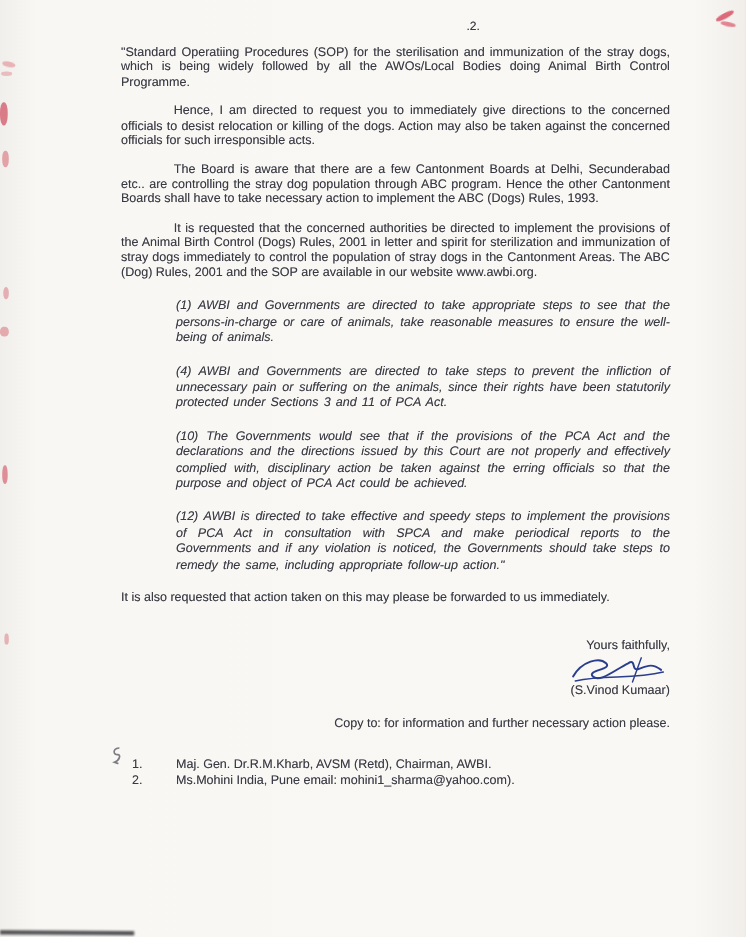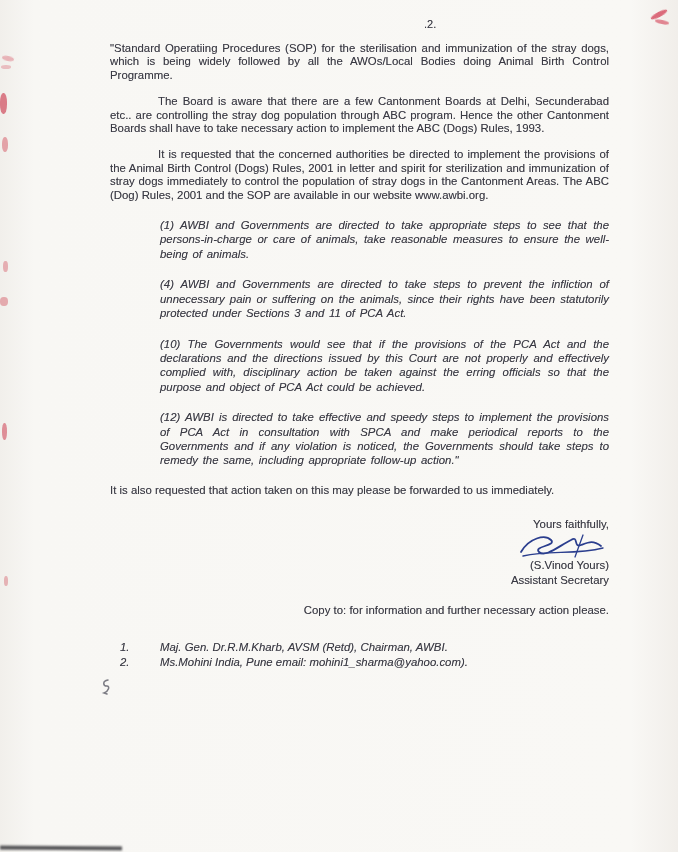--- a/index.html
+++ b/index.html
@@ -37,28 +37,28 @@
     font-style: italic;
     margin: 16px 0 16px 50px;
     line-height: 14.4px;
     word-spacing: 1.5px;
   }
   .link { }
   p.request { margin-top: 6px; text-align: left; }
   .closing {
     width: 175px;
     margin-left: auto;
-    margin-top: 20px;
+    margin-top: 30px;
     text-align: right;
     line-height: 15px;
   }
   .closing .signature { display: block; margin: -2px 2px -4px auto; }
   .copyto { margin: 16px 0 22px 4px !important; text-align: right; }
   .cc { margin-left: 10px; text-align: left; }
-  .cc-row { line-height: 15.5px; font-style: italic; }
+  .cc-row { line-height: 15.5px; }
   .cc-num { display: inline-block; width: 40px; }
   
   .mark { position: absolute; border-radius: 45%; filter: blur(0.7px); }
   .m-tr1 { left: 650px; top: 12px;  width: 18px; height: 5px; background: rgba(211,62,84,0.75); transform: rotate(-28deg); }
   .m-tr2 { left: 655px; top: 20px;  width: 14px; height: 4px; background: rgba(211,62,84,0.6);  transform: rotate(12deg); }
   .m1 { left: 2px;  top: 56px;  width: 12px; height: 5px;  background: rgba(222,118,130,0.50); transform: rotate(12deg); }
   .m2 { left: 1px;  top: 65px;  width: 10px; height: 4px;  background: rgba(222,118,130,0.42); }
   .m3 { left: 0px;  top: 93px;  width: 7px;  height: 21px; background: rgba(205,62,82,0.65); }
   .m4 { left: 2px;  top: 137px; width: 6px;  height: 15px; background: rgba(211,84,98,0.50); }
   .m5 { left: 3px;  top: 261px; width: 5px;  height: 11px; background: rgba(211,84,98,0.42); }
@@ -79,42 +79,42 @@
 <body>
 
 <div class="page">
 
   <div class="page-number">.2.</div>
 
   <div class="content">
 
     <p>"Standard Operatiing Procedures (SOP) for the sterilisation and immunization of the stray dogs, which is being widely followed by all the AWOs/Local Bodies doing Animal Birth Control Programme.</p>
 
+    <p class="indent">Hence, I am directed to request you to immediately give directions to the concerned officials to desist relocation or killing of the dogs. Action may also be taken against the concerned officials for such irresponsible acts.</p>
 
     <p class="indent">The Board is aware that there are a few Cantonment Boards at Delhi, Secunderabad etc.. are controlling the stray dog population through ABC program. Hence the other Cantonment Boards shall have to take necessary action to implement the ABC (Dogs) Rules, 1993.</p>
 
     <p class="indent"><span>It is requested that the concerned authorities be directed to implement the provisions of the Animal Birth Control (Dogs) Rules, 2001 in letter and spirit for sterilization and immunization of stray dogs immediately to control the population of stray dogs in the Cantonment Areas. The ABC (Dog) Rules, 2001 and the SOP are available in our website </span><span class="link">www.awbi.org</span><span>.</span></p>
 
 
     <p class="quote">(1) AWBI and Governments are directed to take appropriate steps to see that the persons-in-charge or care of animals, take reasonable measures to ensure the well-being of animals.</p>
     <p class="quote">(4) AWBI and Governments are directed to take steps to prevent the infliction of unnecessary pain or suffering on the animals, since their rights have been statutorily protected under Sections 3 and 11 of PCA Act.</p>
     <p class="quote">(10) The Governments would see that if the provisions of the PCA Act and the declarations and the directions issued by this Court are not properly and effectively complied with, disciplinary action be taken against the erring officials so that the purpose and object of PCA Act could be achieved.</p>
     <p class="quote">(12) AWBI is directed to take effective and speedy steps to implement the provisions of PCA Act in consultation with SPCA and make periodical reports to the Governments and if any violation is noticed, the Governments should take steps to remedy the same, including appropriate follow-up action."</p>
 
     <p class="request">It is also requested that action taken on this may please be forwarded to us immediately.</p>
 
     <div class="closing">
       <div>Yours faithfully,</div>
       <svg class="signature" width="92" height="32" viewBox="0 0 92 32">
         <path d="M6,22 C14,8 30,4 36,10 C42,16 18,16 24,22 C30,28 44,16 56,10 C64,5 58,18 66,15 C74,12 78,10 86,16" fill="none" stroke-width="1.8" stroke-linecap="round" stroke="#2b3e8e"></path>
         <path d="M8,26 C35,20 60,25 88,18" fill="none" stroke-width="1.4" stroke-linecap="round" stroke="#2b3e8e"></path>
         <path d="M68,5 L60,27" fill="none" stroke-width="1.3" stroke-linecap="round" stroke="#2b3e8e"></path>
       </svg>
-      <div>(S.Vinod Yours)</div>
-      <div>Assistant Secretary</div>
+      <div>(S.Vinod Kumaar)</div>
     </div>
 
     <p class="copyto">Copy to: for information and further necessary action please.</p>
 
     <div class="cc">
       <div class="cc-row">
         <span class="cc-num">1.</span><span class="cc-text">Maj. Gen. Dr.R.M.Kharb, AVSM (Retd), Chairman, AWBI.</span>
       </div>
       <div class="cc-row">
         <span class="cc-num">2.</span><span class="cc-text">Ms.Mohini India, Pune email: mohini1_sharma@yahoo.com).</span>

